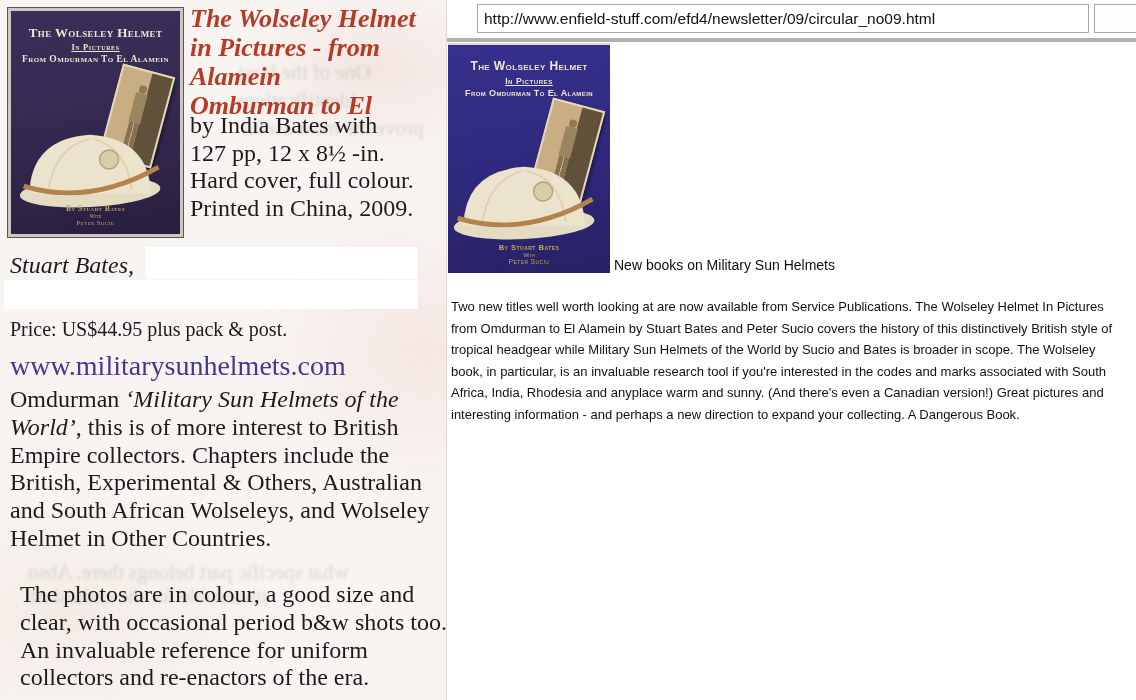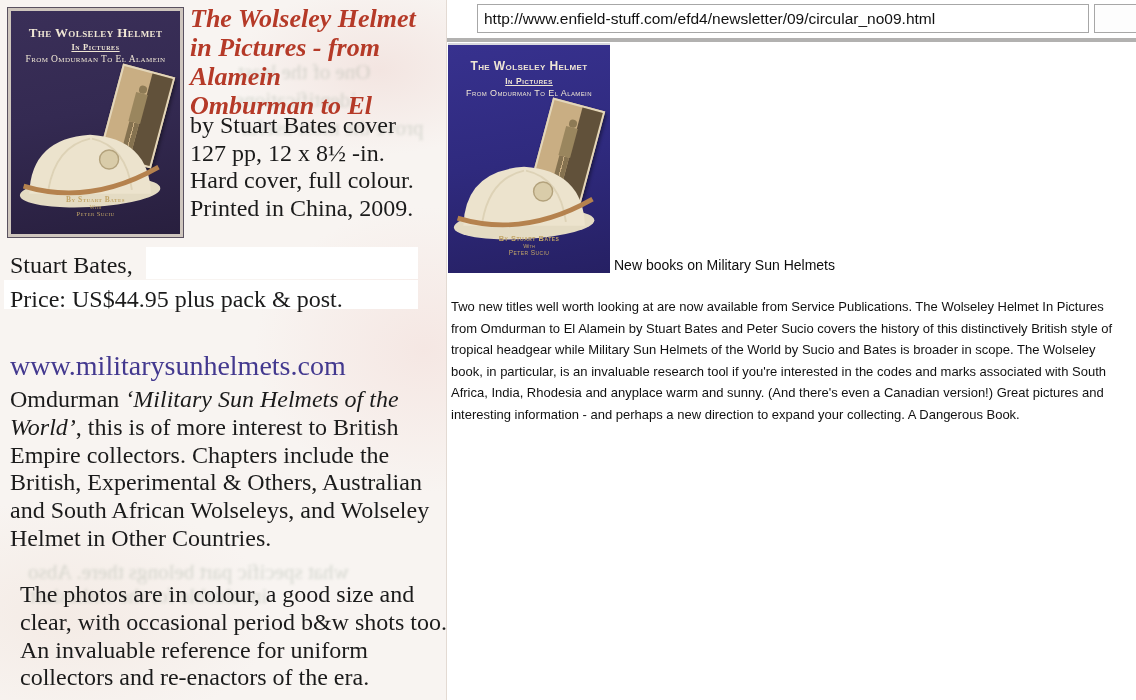--- a/index.html
+++ b/index.html
@@ -27,44 +27,44 @@
   .cover-left-wrap { left:8px; top:8px; width:175px; height:229px;
     background:linear-gradient(170deg,#3a2f58 0%, #342a52 45%, #281f3e 100%);
     border:3px solid #cfc6be; outline:1px solid #5a5260; }
   .cover-right-wrap { left:1px; top:43px; width:162px; height:230px;
     background:linear-gradient(170deg,#37318e 0%, #2f2a7e 50%, #262063 100%);
     border-top:2px solid #d8d8de; }
   .cv-t1 { position:absolute; top:14px; width:100%; font-weight:bold; font-variant:small-caps;
     font-size:13px; letter-spacing:.4px; }
   .cv-t2 { position:absolute; top:31px; width:100%; font-weight:bold; font-variant:small-caps;
     font-size:8.5px; letter-spacing:.6px;text-decoration:underline; }
-  .cv-t3 { position:absolute; top:43px; width:100%; font-weight:normal; font-variant:small-caps;
+  .cv-t3 { position:absolute; top:43px; width:100%; font-weight:bold; font-variant:small-caps;
     font-size:9.5px; letter-spacing:.4px; }
   .cv-photo { position:absolute; top:58px; right:16px; width:54px; height:94px;
     background:#c9ae83; border:2px solid #e3d6ba; transform:rotate(15deg);
     box-shadow:2px 2px 4px rgba(0,0,0,.45); }
   .cv-photo .doorway { position:absolute; right:0; top:0; width:42%; height:100%; background:#61513a; }
   .cv-photo .head { position:absolute; left:20px; top:14px; width:8px; height:8px; border-radius:50%; background:#8d7a55; }
   .cv-photo .torso { position:absolute; left:18px; top:22px; width:12px; height:30px; background:#9a865e; }
   .cv-photo .legs { position:absolute; left:19px; top:52px; width:10px; height:28px;
     background:linear-gradient(90deg,#857250 45%, #c9ae83 45%, #c9ae83 55%, #857250 55%); }
   .cv-helmet { position:absolute; left:5px; top:98px; width:152px; height:102px; }
   .cover-right-wrap .cv-helmet { left:2px; top:96px; }
-  .cv-author { position:absolute; bottom:17px; width:100%; color:#c2a568; font-variant:small-caps; }
+  .cv-author { position:absolute; bottom:8px; width:100%; color:#c2a568; font-variant:small-caps; }
   .cv-a1 { font-size:7.5px; font-weight:bold; letter-spacing:.5px; }
   .cv-a2 { font-size:5.5px; }
   .cv-a3 { font-size:6.5px; letter-spacing:.4px; }
 
   .headline { position:absolute; left:190px; top:4px; width:252px;
     font-weight:bold; font-style:italic; font-size:26px; line-height:29px; color:#b53a28; }
   .details { position:absolute; left:190px; top:112px; font-size:24px; line-height:27.5px; color:#1b1b1b; }
-  .contact { position:absolute; left:10px; top:252px; font-size:24px; color:#1b1b1b; }
+  .contact { position:absolute; left:10px; top:252px; font-size:24px; color:#1b1b1b;font-style:italic; }
   .redact1 { position:absolute; left:146px; top:247px; width:272px; height:32px; background:#ffffff; }
   .redact2 { position:absolute; left:4px; top:280px; width:414px; height:29px; background:#ffffff; }
-  .price { position:absolute; left:10px; top:286px; font-size:24px; color:#1b1b1b; }
+  .price { position:absolute; left:10px; top:318px; font-size:20px; color:#1b1b1b; }
   .site { position:absolute; left:10px; top:350px; font-size:28px; color:#43398f; cursor:pointer; }
   .para1 { position:absolute; left:10px; top:386px; width:437px; font-size:24px; line-height:27.8px; color:#1b1b1b; }
   .para2 { position:absolute; left:20px; top:581px; width:437px; font-size:24px; line-height:27.8px; color:#1b1b1b; }
 
   
   .browser { position:absolute; left:447px; top:0; width:689px; height:700px; background:#ffffff;
     font-family:"Liberation Sans", sans-serif; }
   .urlbox { position:absolute; left:30px; top:4px; width:612px; height:29px;
     border:1px solid #a7a7a7; background:#ffffff; font-family:"Liberation Sans", sans-serif;
     font-size:15.5px; color:#111; padding:0 6px; }
@@ -113,21 +113,21 @@
     </div>
 
     <div class="headline">
       <div>The Wolseley Helmet</div>
       <div>in Pictures - from</div>
       <div>Alamein</div>
       <div>Omburman to El</div>
     </div>
 
     <div class="details">
-      <div>by Stuart Bates cover</div>
+      <div>by India Bates with</div>
       <div>127 pp, 12 x 8½ -in.</div>
       <div>Hard cover, full colour.</div>
       <div>Printed in China, 2009.</div>
     </div>
 
     <div class="contact">Stuart Bates,</div>
     <div class="redact1"></div>
     <div class="redact2"></div>
 
     <div class="price">Price: US$44.95 plus pack &amp; post.</div>

